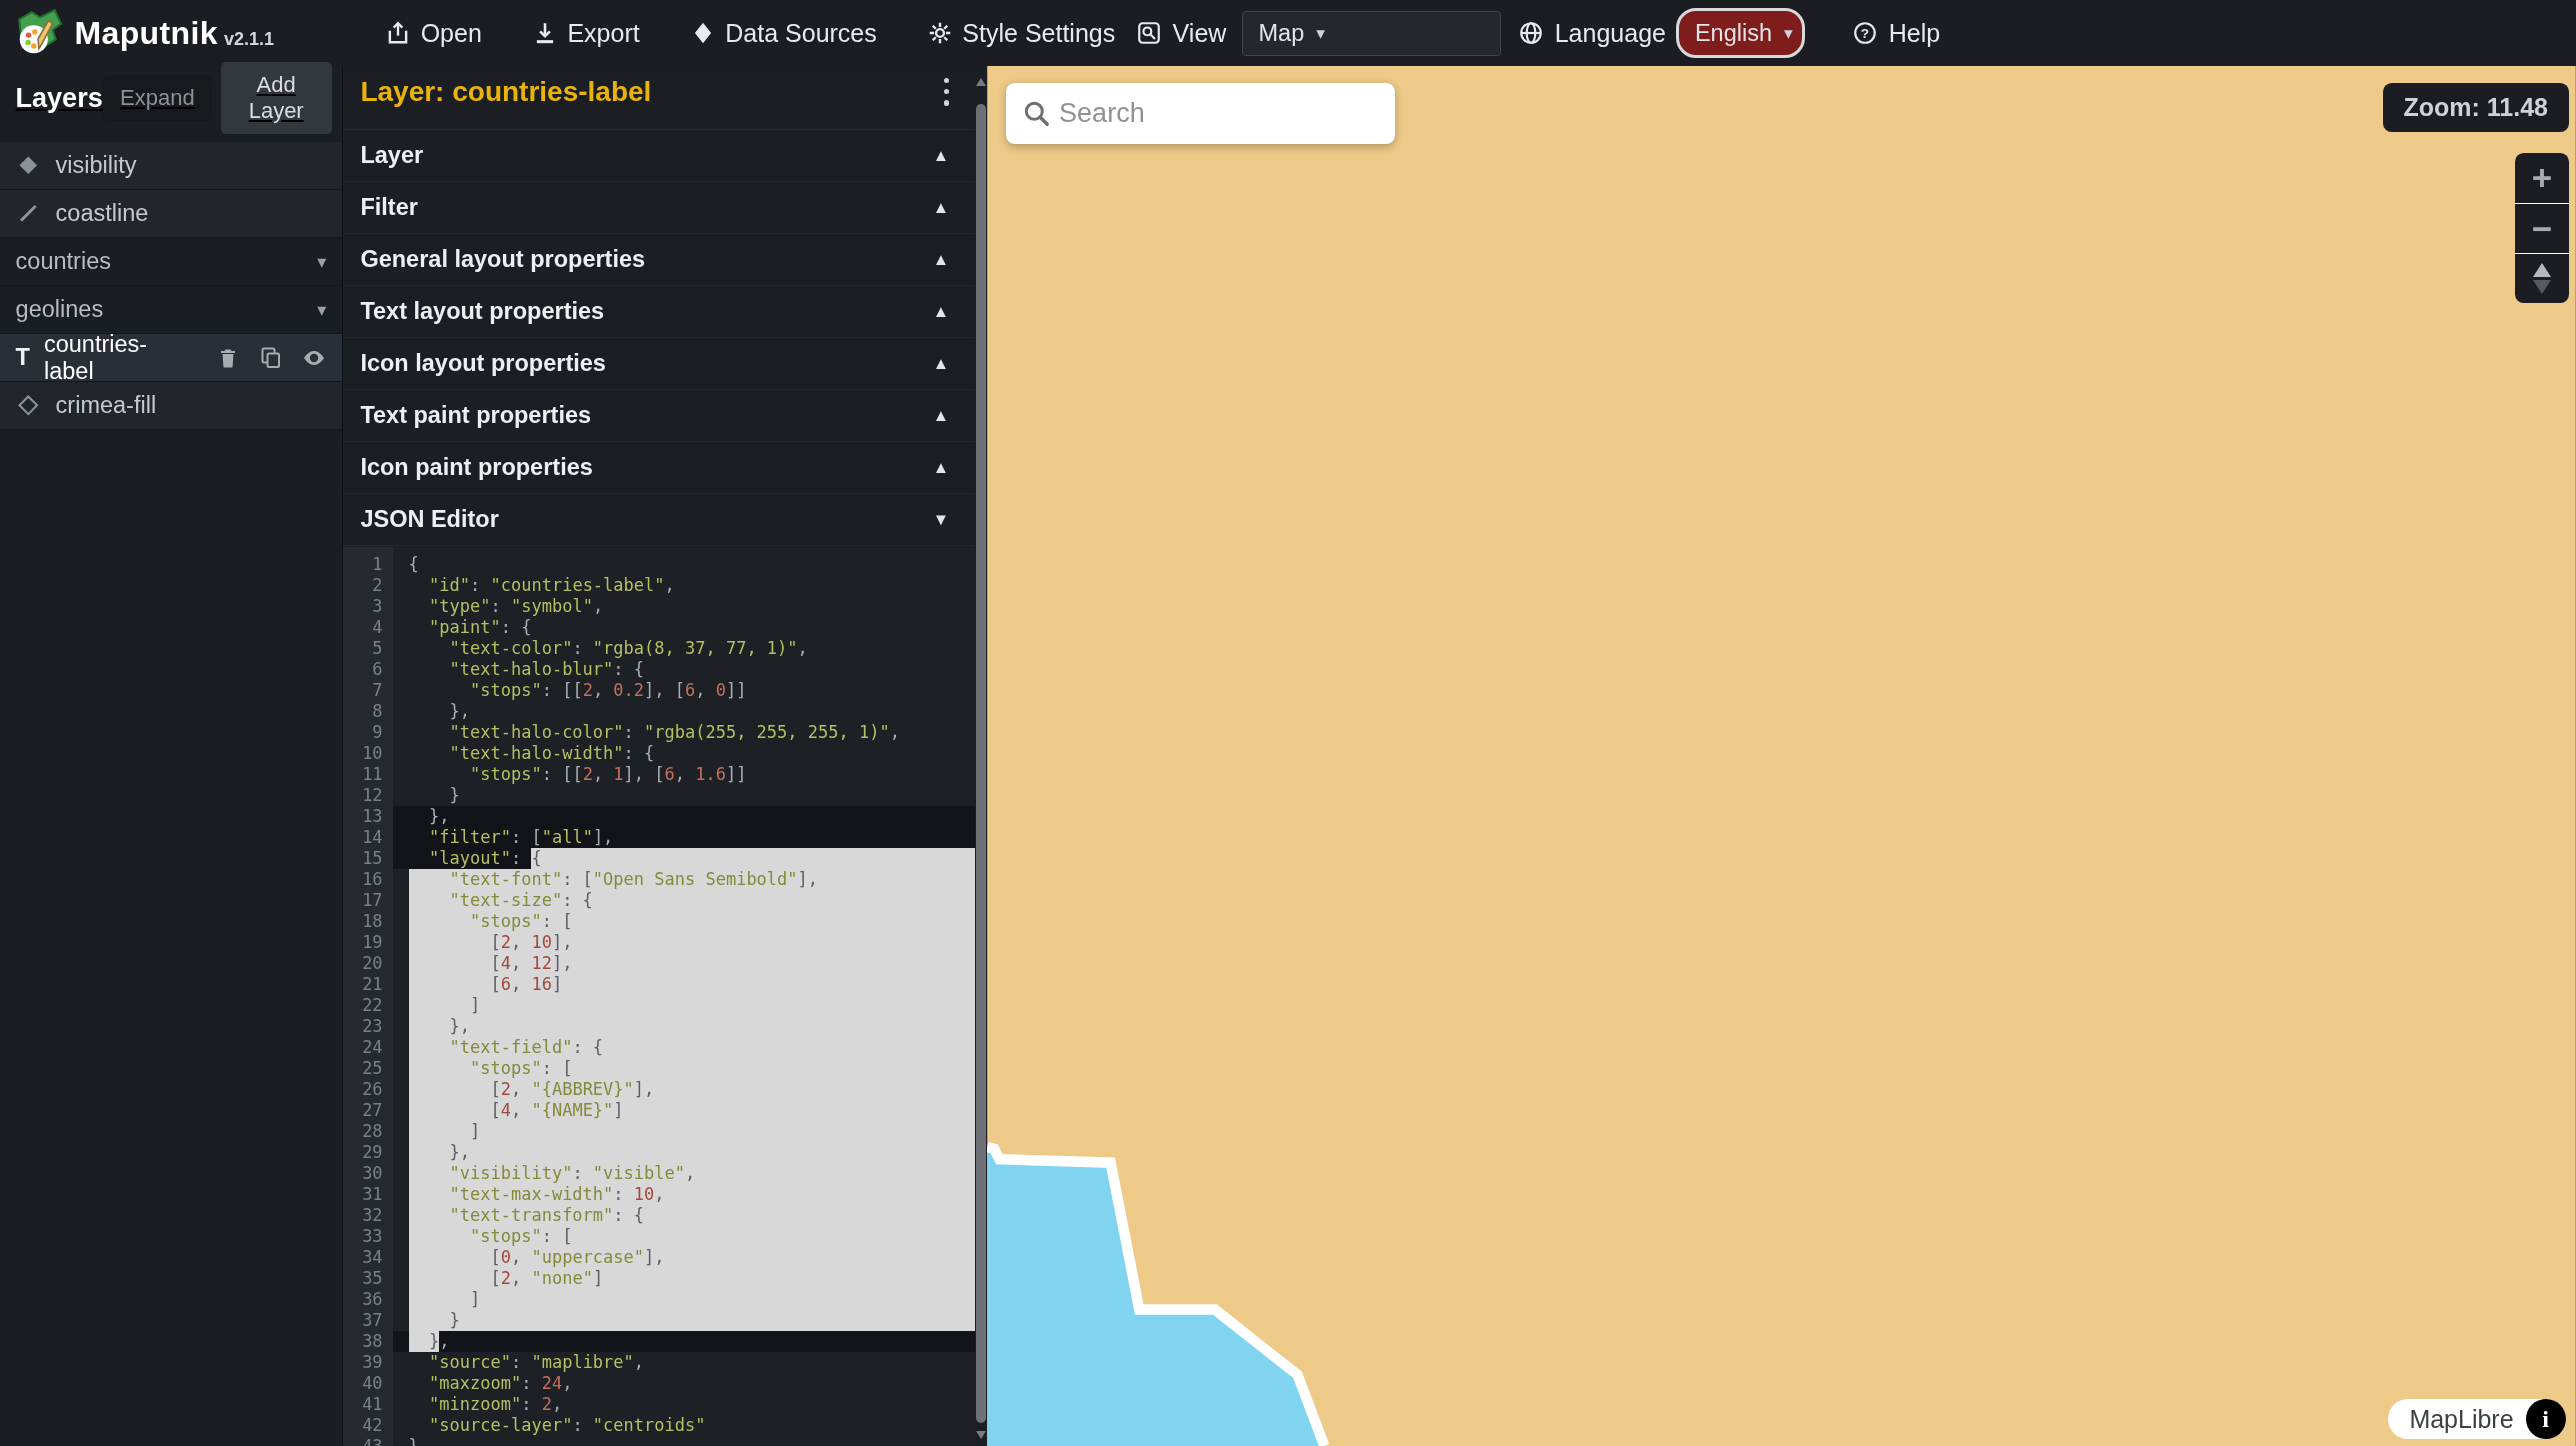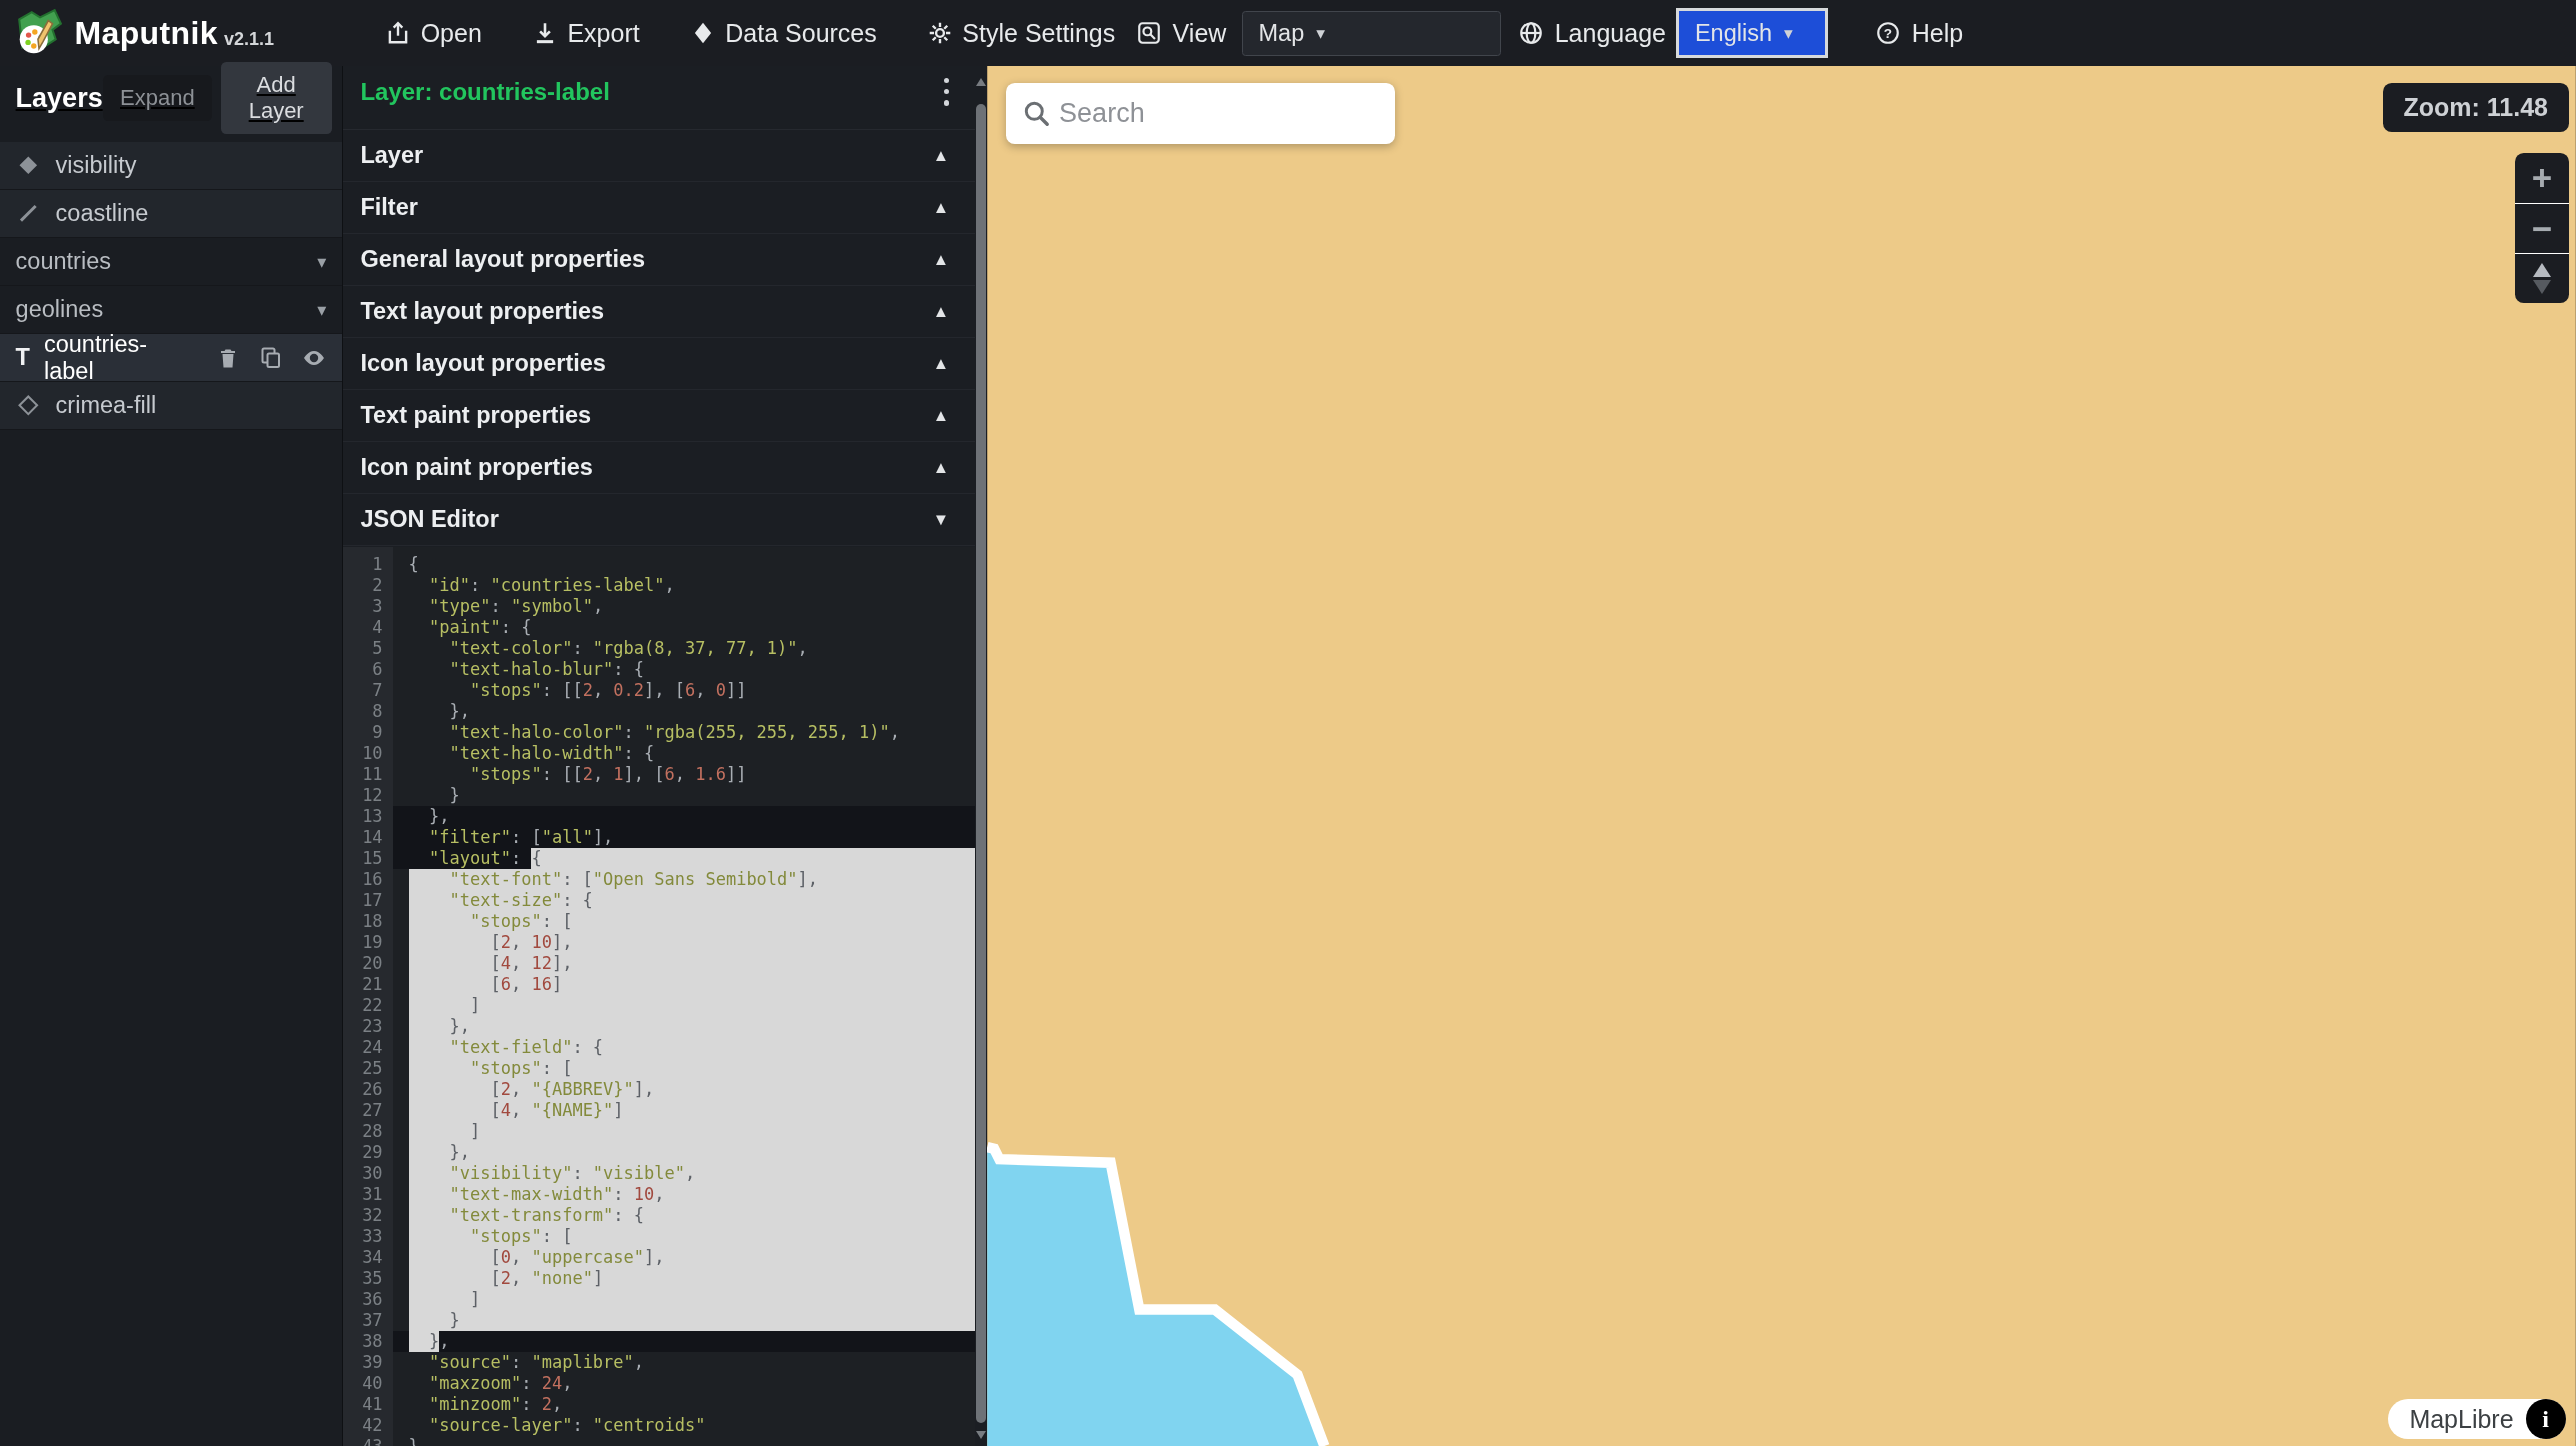--- a/index.html
+++ b/index.html
@@ -20,21 +20,21 @@
   .tb-ico { width:26px; height:26px; display:flex; color:#e8eaec; }
   .tb-ico svg { width:100%; height:100%; }
   .tb-group { display:flex; align-items:center; gap:10.4px; font-size:25px; }
   .view-group { margin-left:21px; }
   .lang-group { margin-left:17.4px; }
   .help-group { margin-left:47px; }
   .tb-select { height:45px; background:#24272d; border:0.9px solid #41454c; border-radius:3.5px;
                display:flex; align-items:center; 
                padding:0 15.6px; font-size:23.5px; color:#e3e5e7; cursor:pointer; }
   .view-select { width:259px; margin-left:5.2px; }
-  .lang-select { width:152px; border:3.5px solid #d7d9db; border-radius:0; background:#1d4ed8; height:50px; }
+  .lang-select { width:129px; border:3.5px solid #d7d9db; border-radius:20px; background:#7f1d1d; height:50px; }
   .caret { font-size:17.4px; color:#cfd2d6; margin-left:12px; }
 
   
   .sidebar { position:absolute; left:0; top:66px; width:342px; height:1380px; background:#1a1d22; }
   .sb-head { height:64px; display:flex; align-items:center; padding:0 10.4px 0 15.6px;text-decoration:underline; }
   .sb-title { font-size:27px; font-weight:bold; color:#ffffff; flex:1; }
   .btn-expand { font-size:22px; color:#8d9196; background:#17191d; border:none; border-radius:5.2px;
                 padding:10.4px 17.4px; font-family:inherit; cursor:pointer; }
   .btn-addlayer { font-size:22px; color:#dbdde0; background:#33373e; border:none; border-radius:5.2px;
                   padding:10.4px 15.6px; margin-left:8.7px; font-family:inherit; cursor:pointer; }
@@ -51,21 +51,21 @@
   .gchev { color:#9aa0a6; font-size:18px; }
   .lactions { display:flex; gap:19px; color:#a7acb2; }
   .lactions .act { width:24px; height:24px; display:flex; cursor:pointer; }
   .lactions svg { width:100%; height:100%; }
 
   
   .panel { position:absolute; left:342px; top:66px; width:645px; height:1380px;
            background:#1b1e23; border-left:1.7px solid #0e1013; }
   .panel-title { height:64px; display:flex; align-items:center; padding:0 45px 0 17.4px;
                  border-bottom:1.7px solid #26292f; overflow:hidden; position:relative; }
-  .panel-title h2 { font-size:24px; font-weight:bold; color:#22c55e; transform:translateY(-6px); }
+  .panel-title h2 { font-size:28px; font-weight:bold; color:#eab308; transform:translateY(-6px); }
   .kebab { position:absolute; right:38px; top:12px; display:flex; flex-direction:column; gap:6px; cursor:pointer; }
   .kebab i { width:5.2px; height:5.2px; border-radius:50%; background:#d3d6da; }
   .sectionrow { height:52px; display:flex; align-items:center; justify-content:space-between;
                 padding:0 38px 0 17.4px; border-bottom:1.7px solid #24272d; cursor:pointer; }
   .sectionrow .slabel { font-size:23.5px; font-weight:bold; color:#edeff1; }
   .sectionrow .sarrow { font-size:16.5px; color:#e3e5e7; }
 
   
   .editor { position:absolute; left:0; top:481px; width:633px; height:899px; background:#1d2024;
             font-family:"DejaVu Sans Mono", monospace; font-size:17px; line-height:21px;

